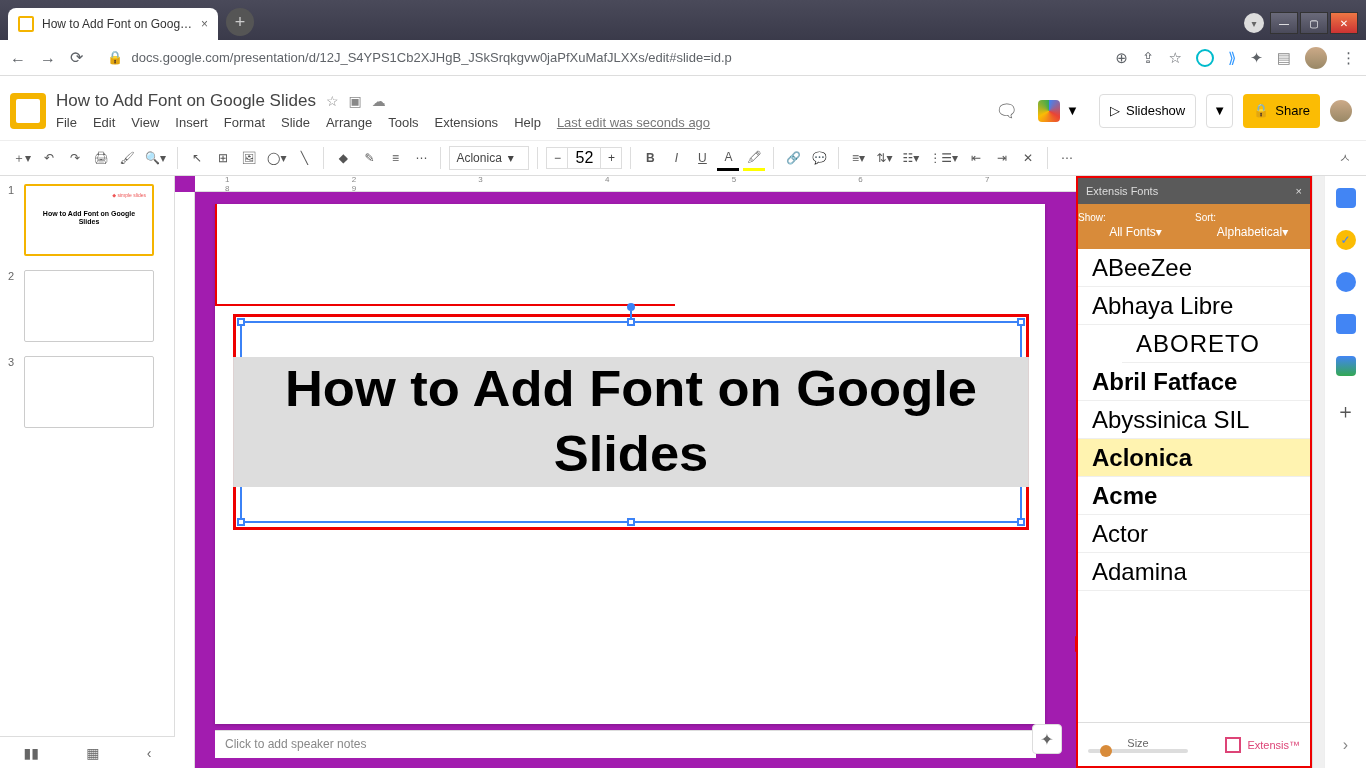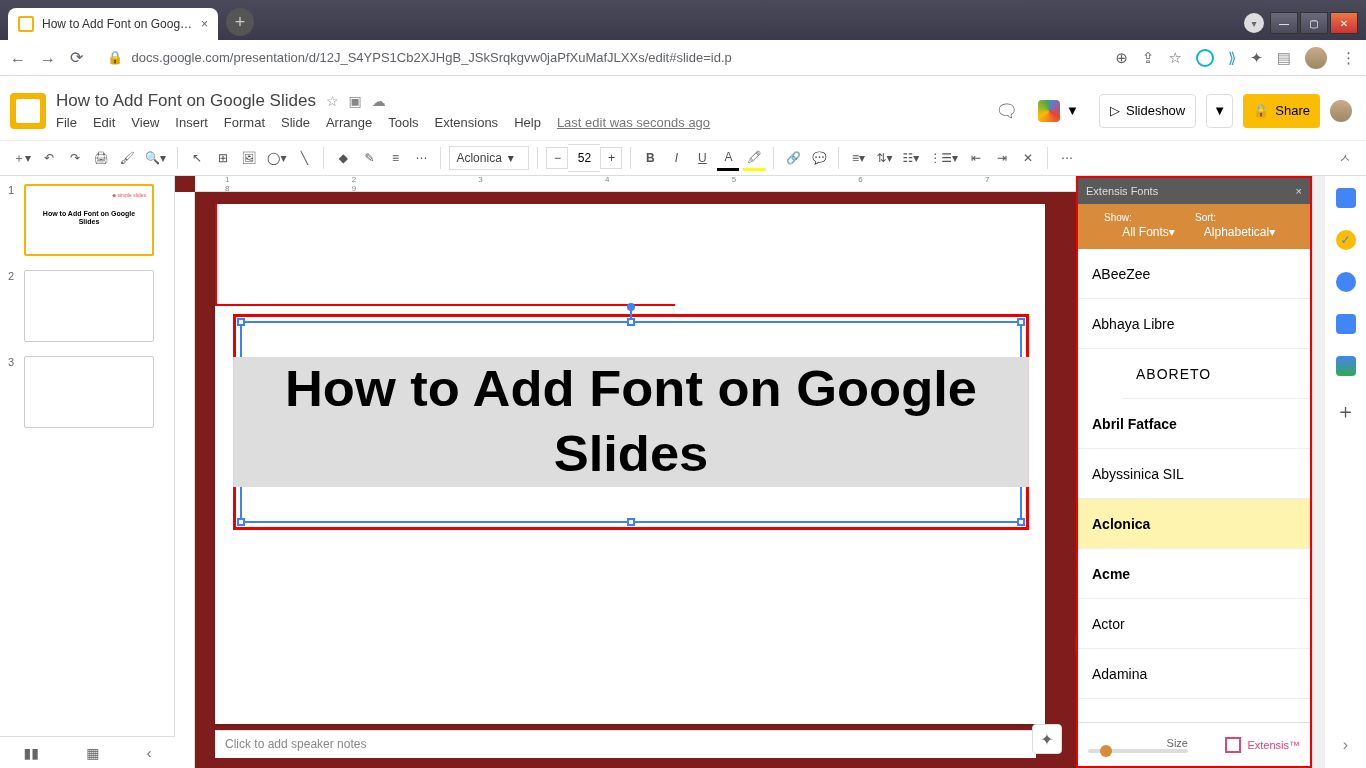--- a/index.html
+++ b/index.html
@@ -42,33 +42,33 @@
 .share{background:#fbbc04;border:none;font-weight:500;}
 .meet{border:none;}
 
 
 .toolbar{height:36px;border-top:1px solid #eee;border-bottom:1px solid #ddd;display:flex;align-items:center;padding:0 10px;gap:4px;font-size:12px;color:#444;}
 .tb-sep{width:1px;height:22px;background:#ddd;margin:0 4px;}
 .tb-btn{min-width:22px;height:26px;display:flex;align-items:center;justify-content:center;color:#555;padding:0 3px;}
 .font-dd{border:1px solid #ddd;height:24px;display:flex;align-items:center;padding:0 6px;gap:6px;min-width:80px;}
 .size-box{display:flex;align-items:center;}
 .size-box .m,.size-box .p{width:22px;height:22px;border:1px solid #ddd;display:flex;align-items:center;justify-content:center;}
-.size-box input{width:32px;height:28px;border:1px solid #ddd;border-left:none;border-right:none;text-align:center;font-size:12px;}
+.size-box input{width:32px;height:22px;border:1px solid #ddd;border-left:none;border-right:none;text-align:center;font-size:16px;}
 
 
 .workspace{position:absolute;top:100px;left:0;right:0;bottom:0;display:flex;}
 .filmstrip{width:175px;border-right:1px solid #ddd;padding:8px;overflow:hidden;}
 .thumb-row{display:flex;gap:6px;margin-bottom:14px;}
 .thumb-num{font-size:11px;color:#666;width:10px;}
 .thumb{width:130px;height:72px;border:1px solid #ccc;border-radius:2px;background:#fff;position:relative;}
 .thumb.active{border:2px solid #f4b400;}
 .thumb-text{font-size:7px;font-weight:bold;position:absolute;top:24px;left:10px;right:10px;text-align:center;line-height:1.2;}
 .thumb-logo{position:absolute;top:6px;right:6px;font-size:5px;color:#e55;}
 
-.canvas-area{flex:1;background:#7f1d1d;position:relative;overflow:hidden;}
+.canvas-area{flex:1;background:#a21caf;position:relative;overflow:hidden;}
 .ruler-h{height:16px;background:#fff;border-bottom:1px solid #ddd;margin-left:20px;font-size:8px;color:#888;display:flex;align-items:center;padding-left:30px;letter-spacing:60px;}
 .ruler-v{position:absolute;left:0;top:16px;bottom:0;width:20px;background:#fff;border-right:1px solid #ddd;}
 .slide-canvas{position:absolute;left:40px;top:28px;width:830px;height:520px;background:#fff;box-shadow:0 1px 3px rgba(0,0,0,.2);}
 .ss-logo{position:absolute;top:50px;right:52px;display:flex;align-items:center;gap:10px;}
 .ss-icon{width:40px;height:32px;position:relative;}
 .ss-icon .d1{position:absolute;width:30px;height:20px;background:#e55;transform:rotate(45deg) skew(-15deg,-15deg);top:4px;left:4px;opacity:.7;}
 .ss-icon .d2{position:absolute;width:30px;height:20px;background:#f77;transform:rotate(45deg) skew(-15deg,-15deg);top:-2px;left:8px;opacity:.9;}
 .ss-text{font-size:20px;color:#333;}
 
 .textbox-highlight{position:absolute;left:18px;top:110px;width:796px;height:216px;border:3px solid #e00;}
@@ -86,29 +86,29 @@
 .arrow-h{left:402px;top:440px;width:460px;height:0;border-bottom:2px solid #e00;border-right:none;}
 .arrow-head{position:absolute;left:860px;top:432px;width:0;height:0;border-left:14px solid #e00;border-top:8px solid transparent;border-bottom:8px solid transparent;}
 
 .speaker-notes{position:absolute;left:40px;bottom:10px;right:40px;height:28px;background:#fff;border-top:1px solid #ddd;padding:6px 10px;font-size:12px;color:#888;}
 .explore-btn{position:absolute;right:14px;bottom:14px;width:30px;height:30px;border:1px solid #ddd;border-radius:4px;background:#fff;display:flex;align-items:center;justify-content:center;color:#666;}
 .bottom-bar{position:absolute;left:0;bottom:0;width:175px;height:32px;border-top:1px solid #ddd;display:flex;align-items:center;justify-content:space-around;background:#fff;color:#666;font-size:14px;}
 
 
 .ext-panel{width:236px;border:2px solid #e00;display:flex;flex-direction:column;background:#fff;margin-right:0;}
 .ext-header{height:26px;background:#5a5a5a;color:#ddd;display:flex;align-items:center;padding:0 8px;font-size:11px;justify-content:space-between;}
-.ext-filter{background:#d88b3a;padding:8px 26px 10px;display:flex;gap:2px;}
+.ext-filter{background:#d88b3a;padding:8px 0 10px;display:flex;gap:2px;}
 .ext-filter-col{flex:1;}
 .ext-filter-label{font-size:10px;color:#fff;margin-bottom:2px;}
 .ext-filter-val{font-size:12px;color:#fff;display:flex;align-items:center;justify-content:center;}
 .font-list{flex:1;overflow-y:auto;}
-.font-item{height:50px;border-bottom:1px solid #eee;display:flex;align-items:center;padding:8px 14px;font-size:14px;}
+.font-item{height:38px;border-bottom:1px solid #eee;display:flex;align-items:center;padding:8px 14px;font-size:24px;}
 .font-item.sel{background:#fff3b0;}
 .ext-footer{height:44px;border-top:1px solid #ddd;display:flex;align-items:center;padding:0 10px;font-size:11px;color:#666;}
-.size-label{flex:0 0 60px;text-align:right;}
+.size-label{flex:0 0 60px;text-align:center;}
 .slider{flex:0 0 56px;height:4px;background:#ddd;position:relative;border-radius:2px;}
 .slider::after{content:"";position:absolute;left:12px;top:-4px;width:12px;height:12px;border-radius:50%;background:#d88b3a;}
 .ext-brand{margin-left:auto;display:flex;align-items:center;gap:6px;color:#d47;}
 .ext-brand-icon{width:16px;height:16px;border:2px solid #d47;}
 
 
 .side-rail{width:42px;border-left:1px solid #eee;display:flex;flex-direction:column;align-items:center;padding-top:12px;gap:22px;}
 .rail-icon{width:20px;height:20px;border-radius:4px;}
 .rail-cal{background:#4285f4;} .rail-keep{background:#fbbc04;border-radius:50%;position:relative;}
 .rail-keep::after{content:"✓";color:#4285f4;position:absolute;inset:0;display:flex;align-items:center;justify-content:center;font-size:12px;}

